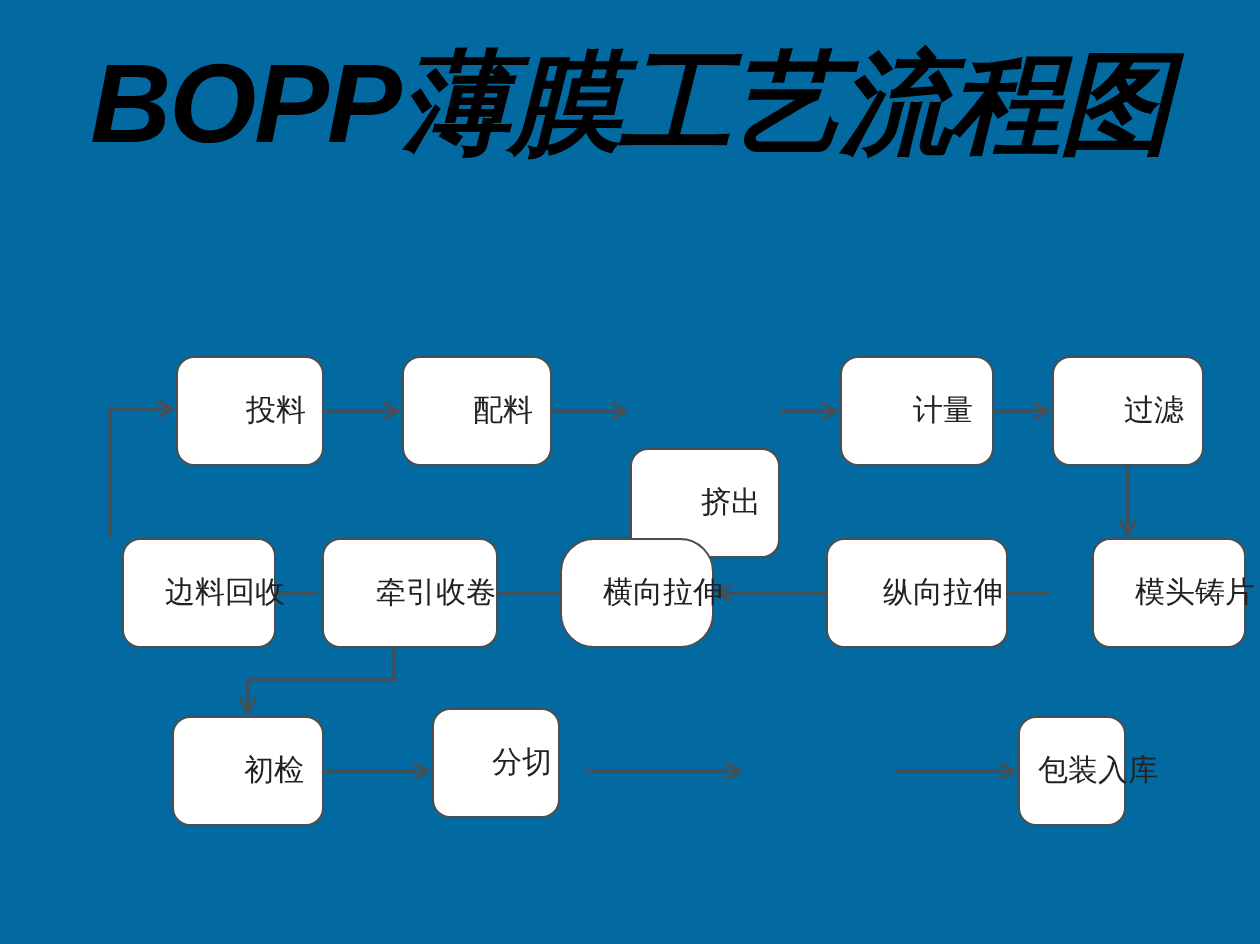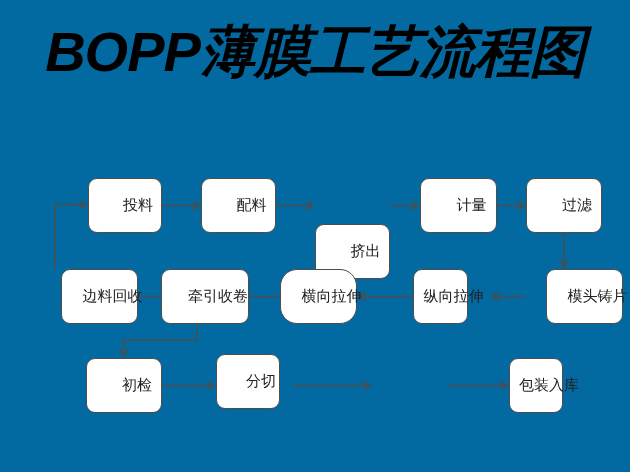--- a/index.html
+++ b/index.html
@@ -80,20 +80,20 @@
 
   <div class="node" style="left:88px;  top:178px; width:74px;">投料</div>
   <div class="node" style="left:201px; top:178px; width:75px;">配料</div>
   <div class="node" style="left:315px; top:182px; width:75px;margin-top:42px;">挤出</div>
   <div class="node" style="left:420px; top:178px; width:77px;">计量</div>
   <div class="node" style="left:526px; top:178px; width:76px;">过滤</div>
 
   <div class="node" style="left:17px;  top:269px; width:77px;margin-left:44px;">边料回收</div>
   <div class="node" style="left:161px; top:269px; width:88px;">牵引收卷</div>
   <div class="node" style="left:280px; top:269px; width:77px;border-radius:17px;">横向拉伸</div>
-  <div class="node" style="left:413px; top:269px; width:55px;">纵向拉伸</div>
+  <div class="node" style="left:413px; top:269px; width:91px;">纵向拉伸</div>
   <div class="node" style="left:546px; top:269px; width:77px;">模头铸片</div>
 
   <div class="node" style="left:86px;  top:358px; width:76px;">初检</div>
   <div class="node" style="left:216px; top:354px; width:64px;">分切</div>
   <div class="node" style="left:509px; top:358px; width:54px;">包装入库</div>
 
 </div>
 
 </body></html>

